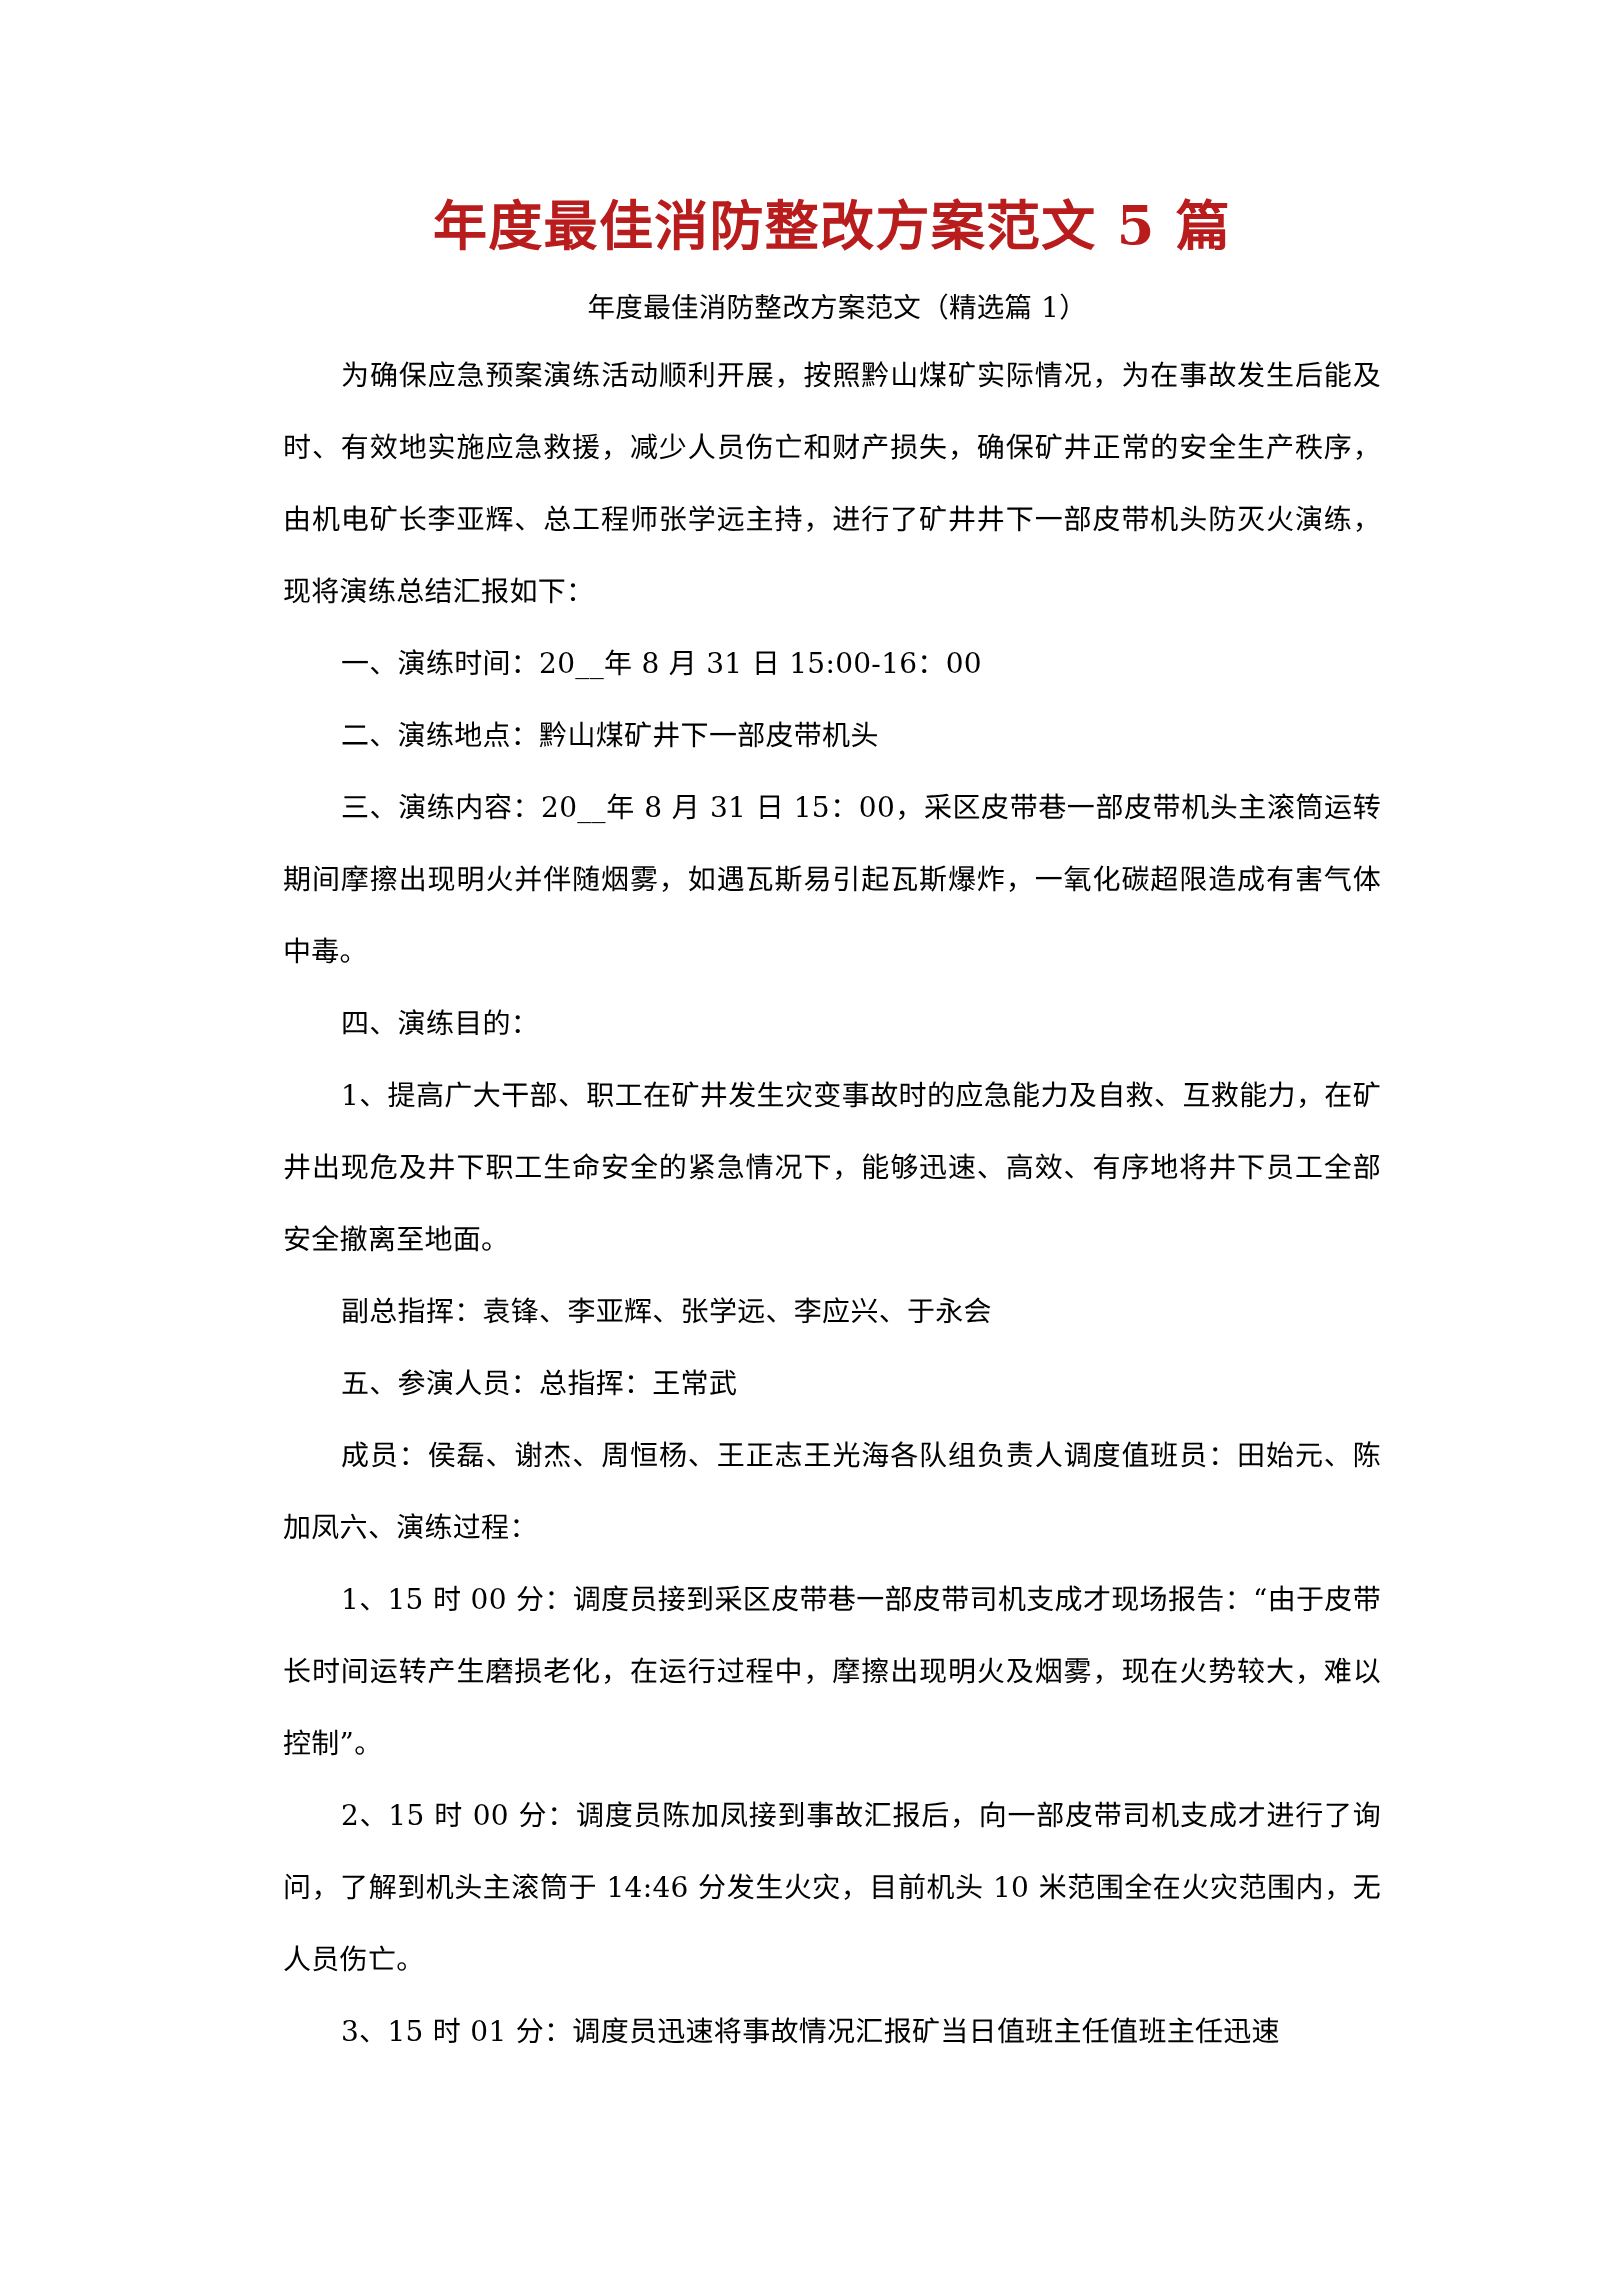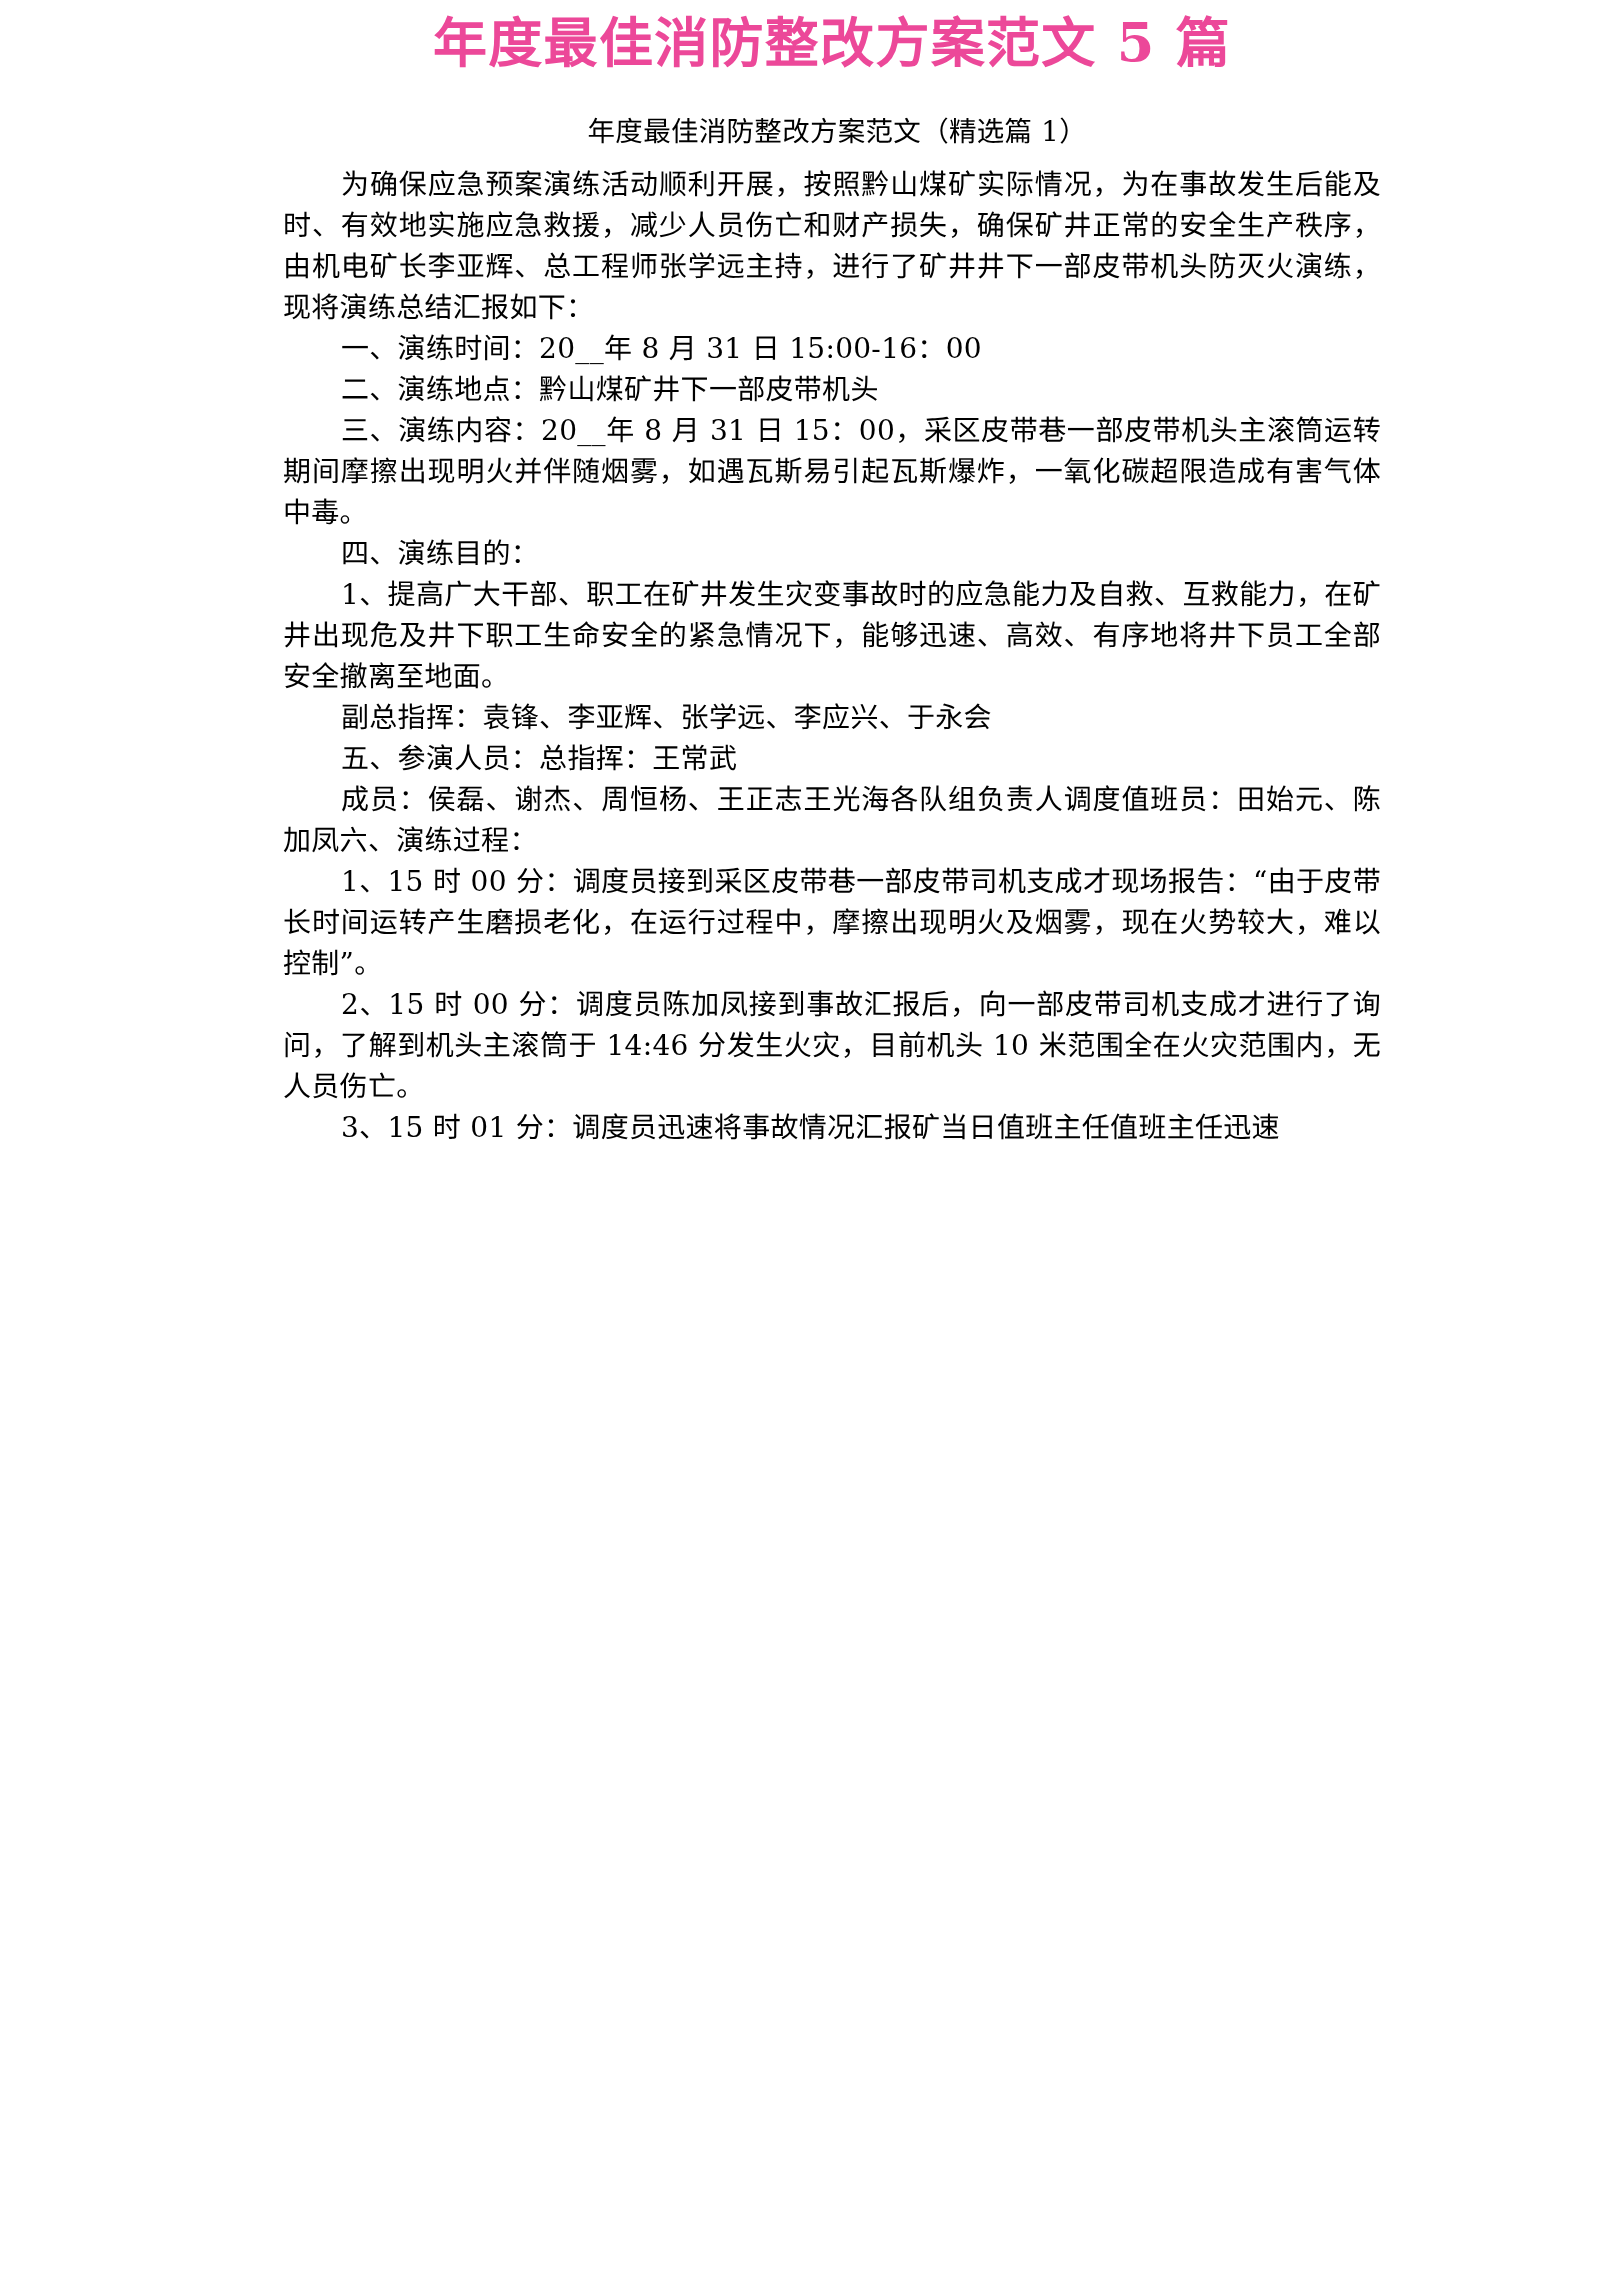--- a/index.html
+++ b/index.html
@@ -24,43 +24,44 @@
     left: 283px;
     top: 0;
     width: 1098px;
   }
 
   .doc-title {
     font-family: "DejaVu Serif", "Liberation Serif", serif;
     font-weight: bold;
     font-size: 54px;
     line-height: 72px;
-    color: #ec4899;
+    color: #b91c1c;
     text-align: center;
     letter-spacing: 1.3px;
-    margin: 7px;
+    margin: 0;
+    padding-top: 190px;
     white-space: nowrap;
   }
 
   .doc-subtitle {
     font-family: "DejaVu Serif", "Liberation Serif", serif;
     font-size: 27.5px;
     line-height: 47px;
     color: #000000;
     margin: 0;
     padding-top: 22px;
     padding-left: 10.5px;
     text-align: center;
     letter-spacing: 0.3px;
   }
 
   .para {
     font-family: "DejaVu Serif", "Liberation Serif", serif;
     font-size: 28px;
-    line-height: 41px;
+    line-height: 72px;
     color: #000000;
     margin: 0;
     text-align: justify;
     text-justify: inter-ideograph;
     text-indent: 58px;
     letter-spacing: 0.3px;
     word-break: break-all;
   }
 
   .para-first {

